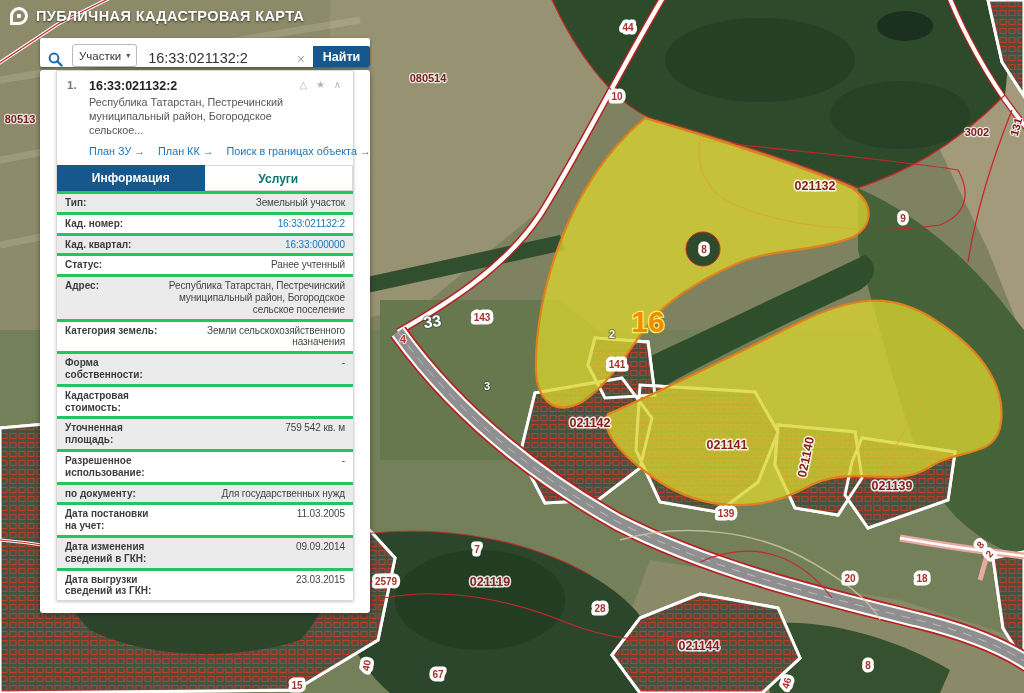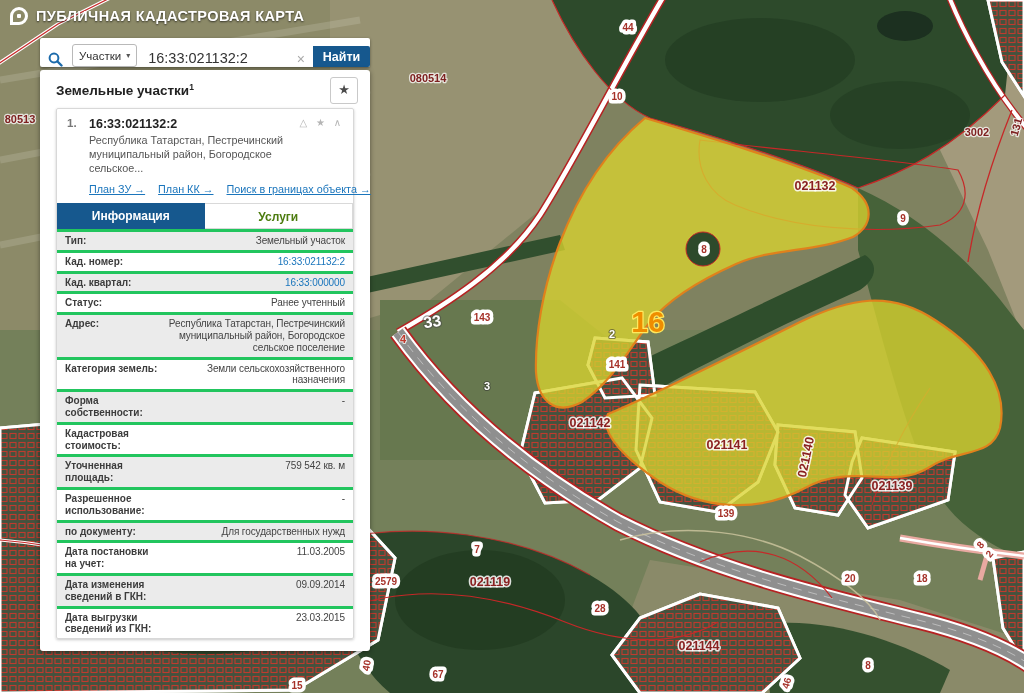--- a/index.html
+++ b/index.html
@@ -46,25 +46,25 @@
   .fav-btn{position:absolute;right:12px;top:7px;width:26px;height:25px;border:1px solid #c9c9c9;border-radius:3px;
     background:#fff;color:#4a4a4a;font-size:13px;line-height:23px;text-align:center;cursor:pointer;}
   .card{margin:0 16px;border:1px solid #d8d8d8;border-radius:2px;box-shadow:0 1px 3px rgba(0,0,0,.22);}
   .item{position:relative;padding:8px 10px 2px;}
   .item-row{display:flex;}
   .item-index{font-size:11.5px;font-weight:bold;color:#777;width:22px;flex:none;}
   .item-cadnum{font-size:12.5px;font-weight:bold;color:#222;}
   .item-addr{font-size:10.8px;color:#555;line-height:1.3;margin-top:2px;width:205px;}
   .item-icons{position:absolute;right:9px;top:8px;color:#b5b5b5;font-size:10px;letter-spacing:3px;}
   .links-row{display:flex;gap:13px;padding:6px 10px 8px 32px;white-space:nowrap;}
-  .links-row a{font-size:10.8px;color:#1a75bc;text-decoration:underline;cursor:pointer;}
+  .links-row a{font-size:10.8px;color:#1a75bc;cursor:pointer;}
   .tabs{display:flex;}
   .tab{flex:1;height:26px;line-height:26px;text-align:center;font-size:12px;font-weight:bold;cursor:pointer;}
   .tab.active{background:#16588e;color:#fff;}
-  .tab.inactive{background:#fff;color:#4d7c0f;border:1px solid #d9d9d9;border-left:none;box-sizing:border-box;}
+  .tab.inactive{background:#fff;color:#0f766e;border:1px solid #d9d9d9;border-left:none;box-sizing:border-box;}
   .info-table{}
   .trow{display:flex;padding:3px 8px;border-top:3px solid #22c55e;font-size:10px;line-height:1.18;}
   .trow:nth-child(odd){background:#ebebeb;}
   .tlabel{width:95px;flex:none;font-weight:bold;color:#3c3c3c;padding-right:6px;}
   .tvalue{flex:1;color:#444;letter-spacing:-.1px;text-align:right;}
   .tvalue.link{color:#1a75bc;cursor:pointer;}
 </style>
 </head>
 <body>
 
@@ -210,26 +210,20 @@
     <span class="cat-select">
       <span>Участки</span>
       <span class="caret">▾</span>
     </span>
     <input class="search-input" value="16:33:021132:2" style="">
     <span class="clear-btn">×</span>
     <button class="find-btn">Найти</button>
   </div>
 
   <div class="panel">
-    <div class="panel-head">
-      <span class="panel-title">
-        <span>Земельные участки</span><sup>1</sup>
-      </span>
-      <span class="fav-btn">★</span>
-    </div>
 
     <div class="card">
       <div class="item">
         <div class="item-icons">
           <span>△</span>
           <span>★</span>
           <span>∧</span>
         </div>
         <div class="item-row">
           <span class="item-index">1.</span>

